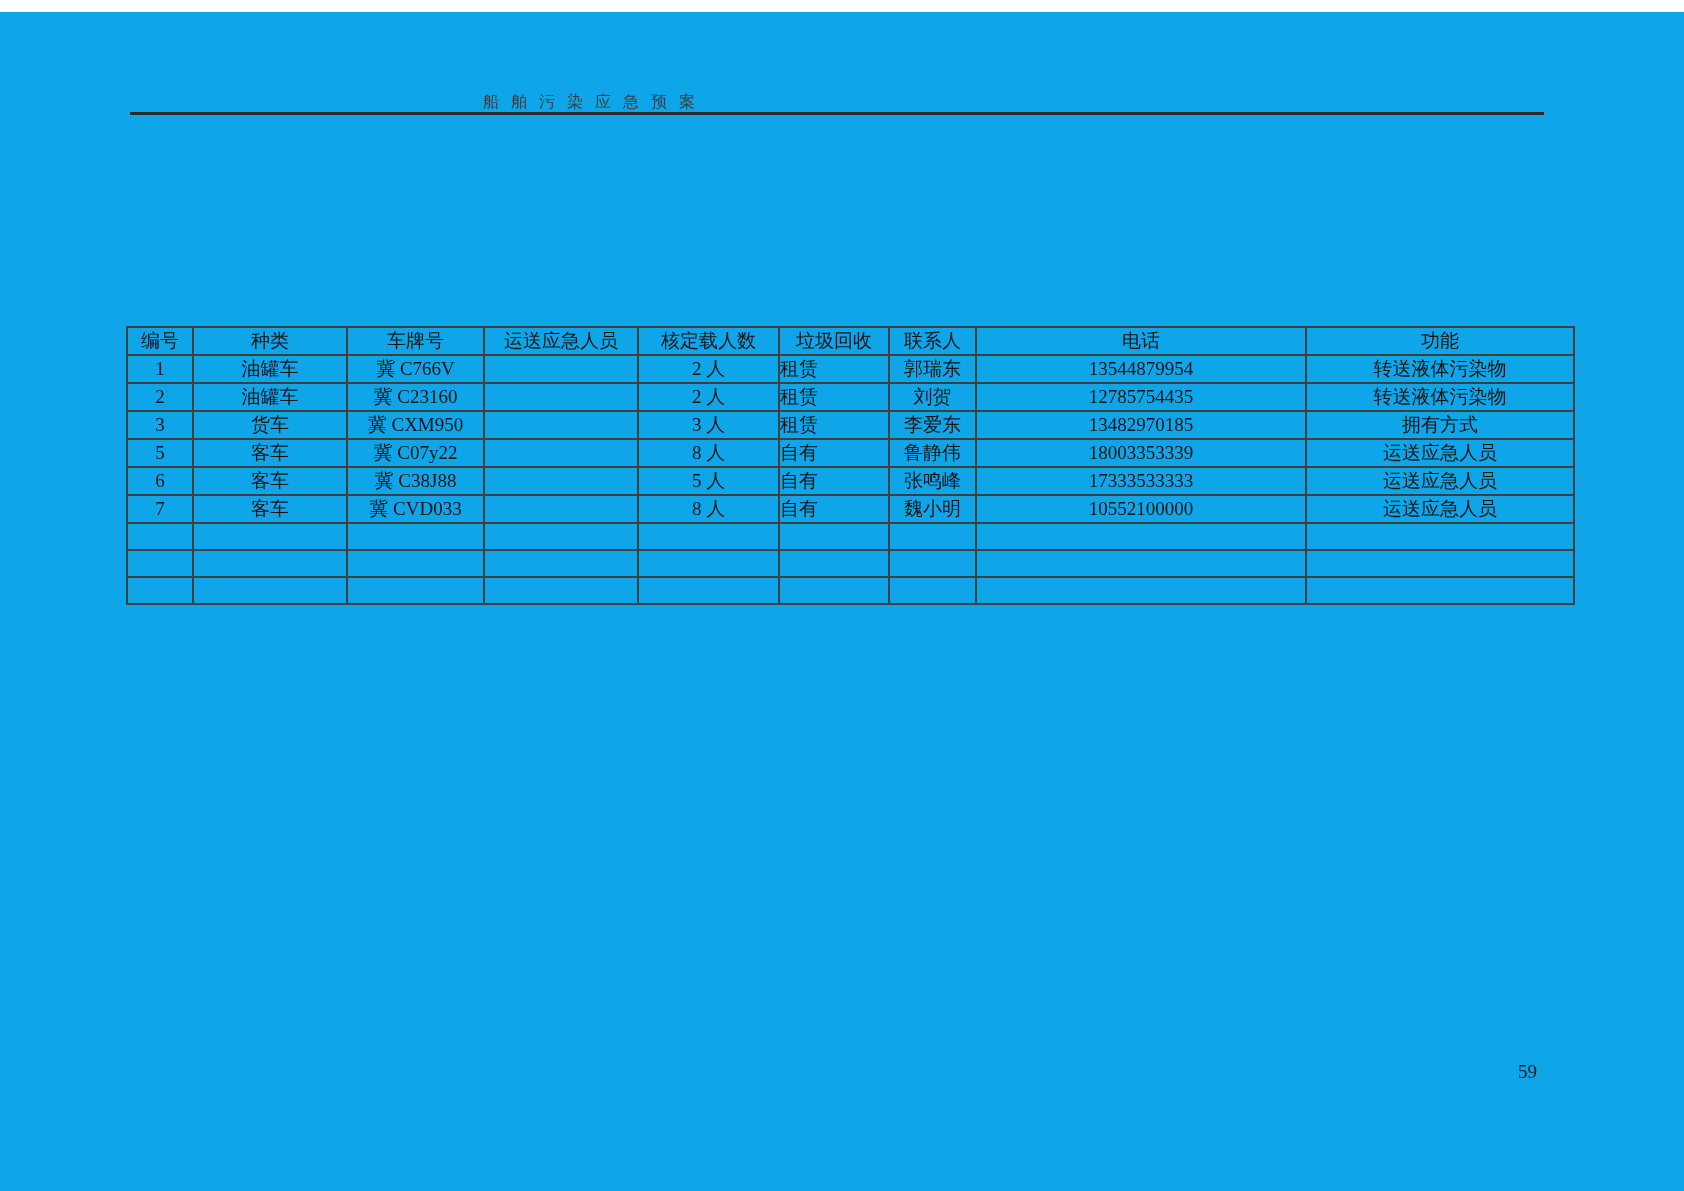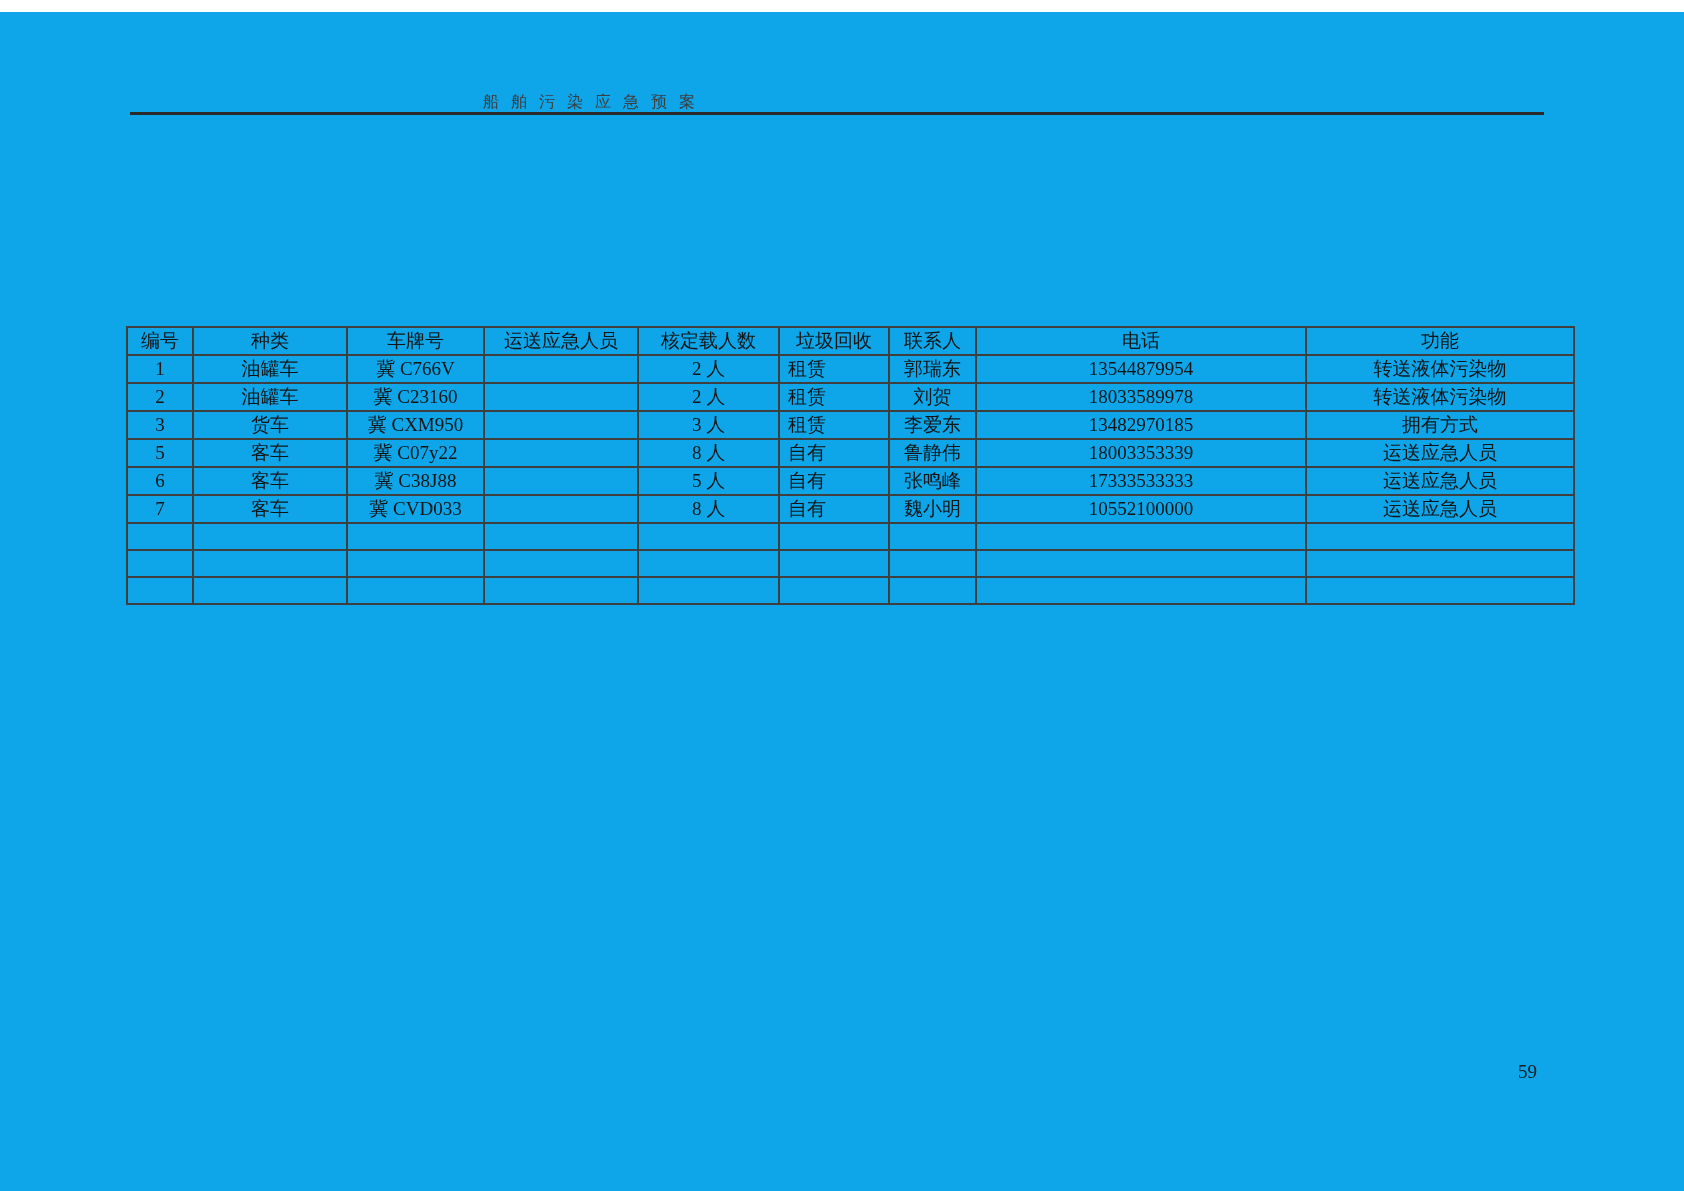--- a/index.html
+++ b/index.html
@@ -56,21 +56,21 @@
     border: 2px solid #3f3f3f;
     height: 27px;
     padding: 0 2px;
     text-align: center;
     font-weight: normal;
     white-space: nowrap;
     overflow: hidden;
     vertical-align: middle;
   }
   
-  .vehicle-table td.col-5 { text-align: left; padding-left: 8px; }
+  .vehicle-table td.col-5 { text-align: left; padding-left: 0; }
 
   .col-w0 { width: 66px; }
   .col-w1 { width: 154px; }
   .col-w2 { width: 137px; }
   .col-w3 { width: 154px; }
   .col-w4 { width: 141px; }
   .col-w5 { width: 110px; }
   .col-w6 { width: 87px; }
   .col-w7 { width: 330px; }
   .col-w8 { width: 268px; }
@@ -131,21 +131,21 @@
           <td class="col-8">转送液体污染物</td>
         </tr>
         <tr>
           <td class="col-0">2</td>
           <td class="col-1">油罐车</td>
           <td class="col-2">冀 C23160</td>
           <td class="col-3"></td>
           <td class="col-4">2 人</td>
           <td class="col-5">租赁</td>
           <td class="col-6">刘贺</td>
-          <td class="col-7">18033589978</td>
+          <td class="col-7">12785754435</td>
           <td class="col-8">转送液体污染物</td>
         </tr>
         <tr>
           <td class="col-0">3</td>
           <td class="col-1">货车</td>
           <td class="col-2">冀 CXM950</td>
           <td class="col-3"></td>
           <td class="col-4">3 人</td>
           <td class="col-5">租赁</td>
           <td class="col-6">李爱东</td>

